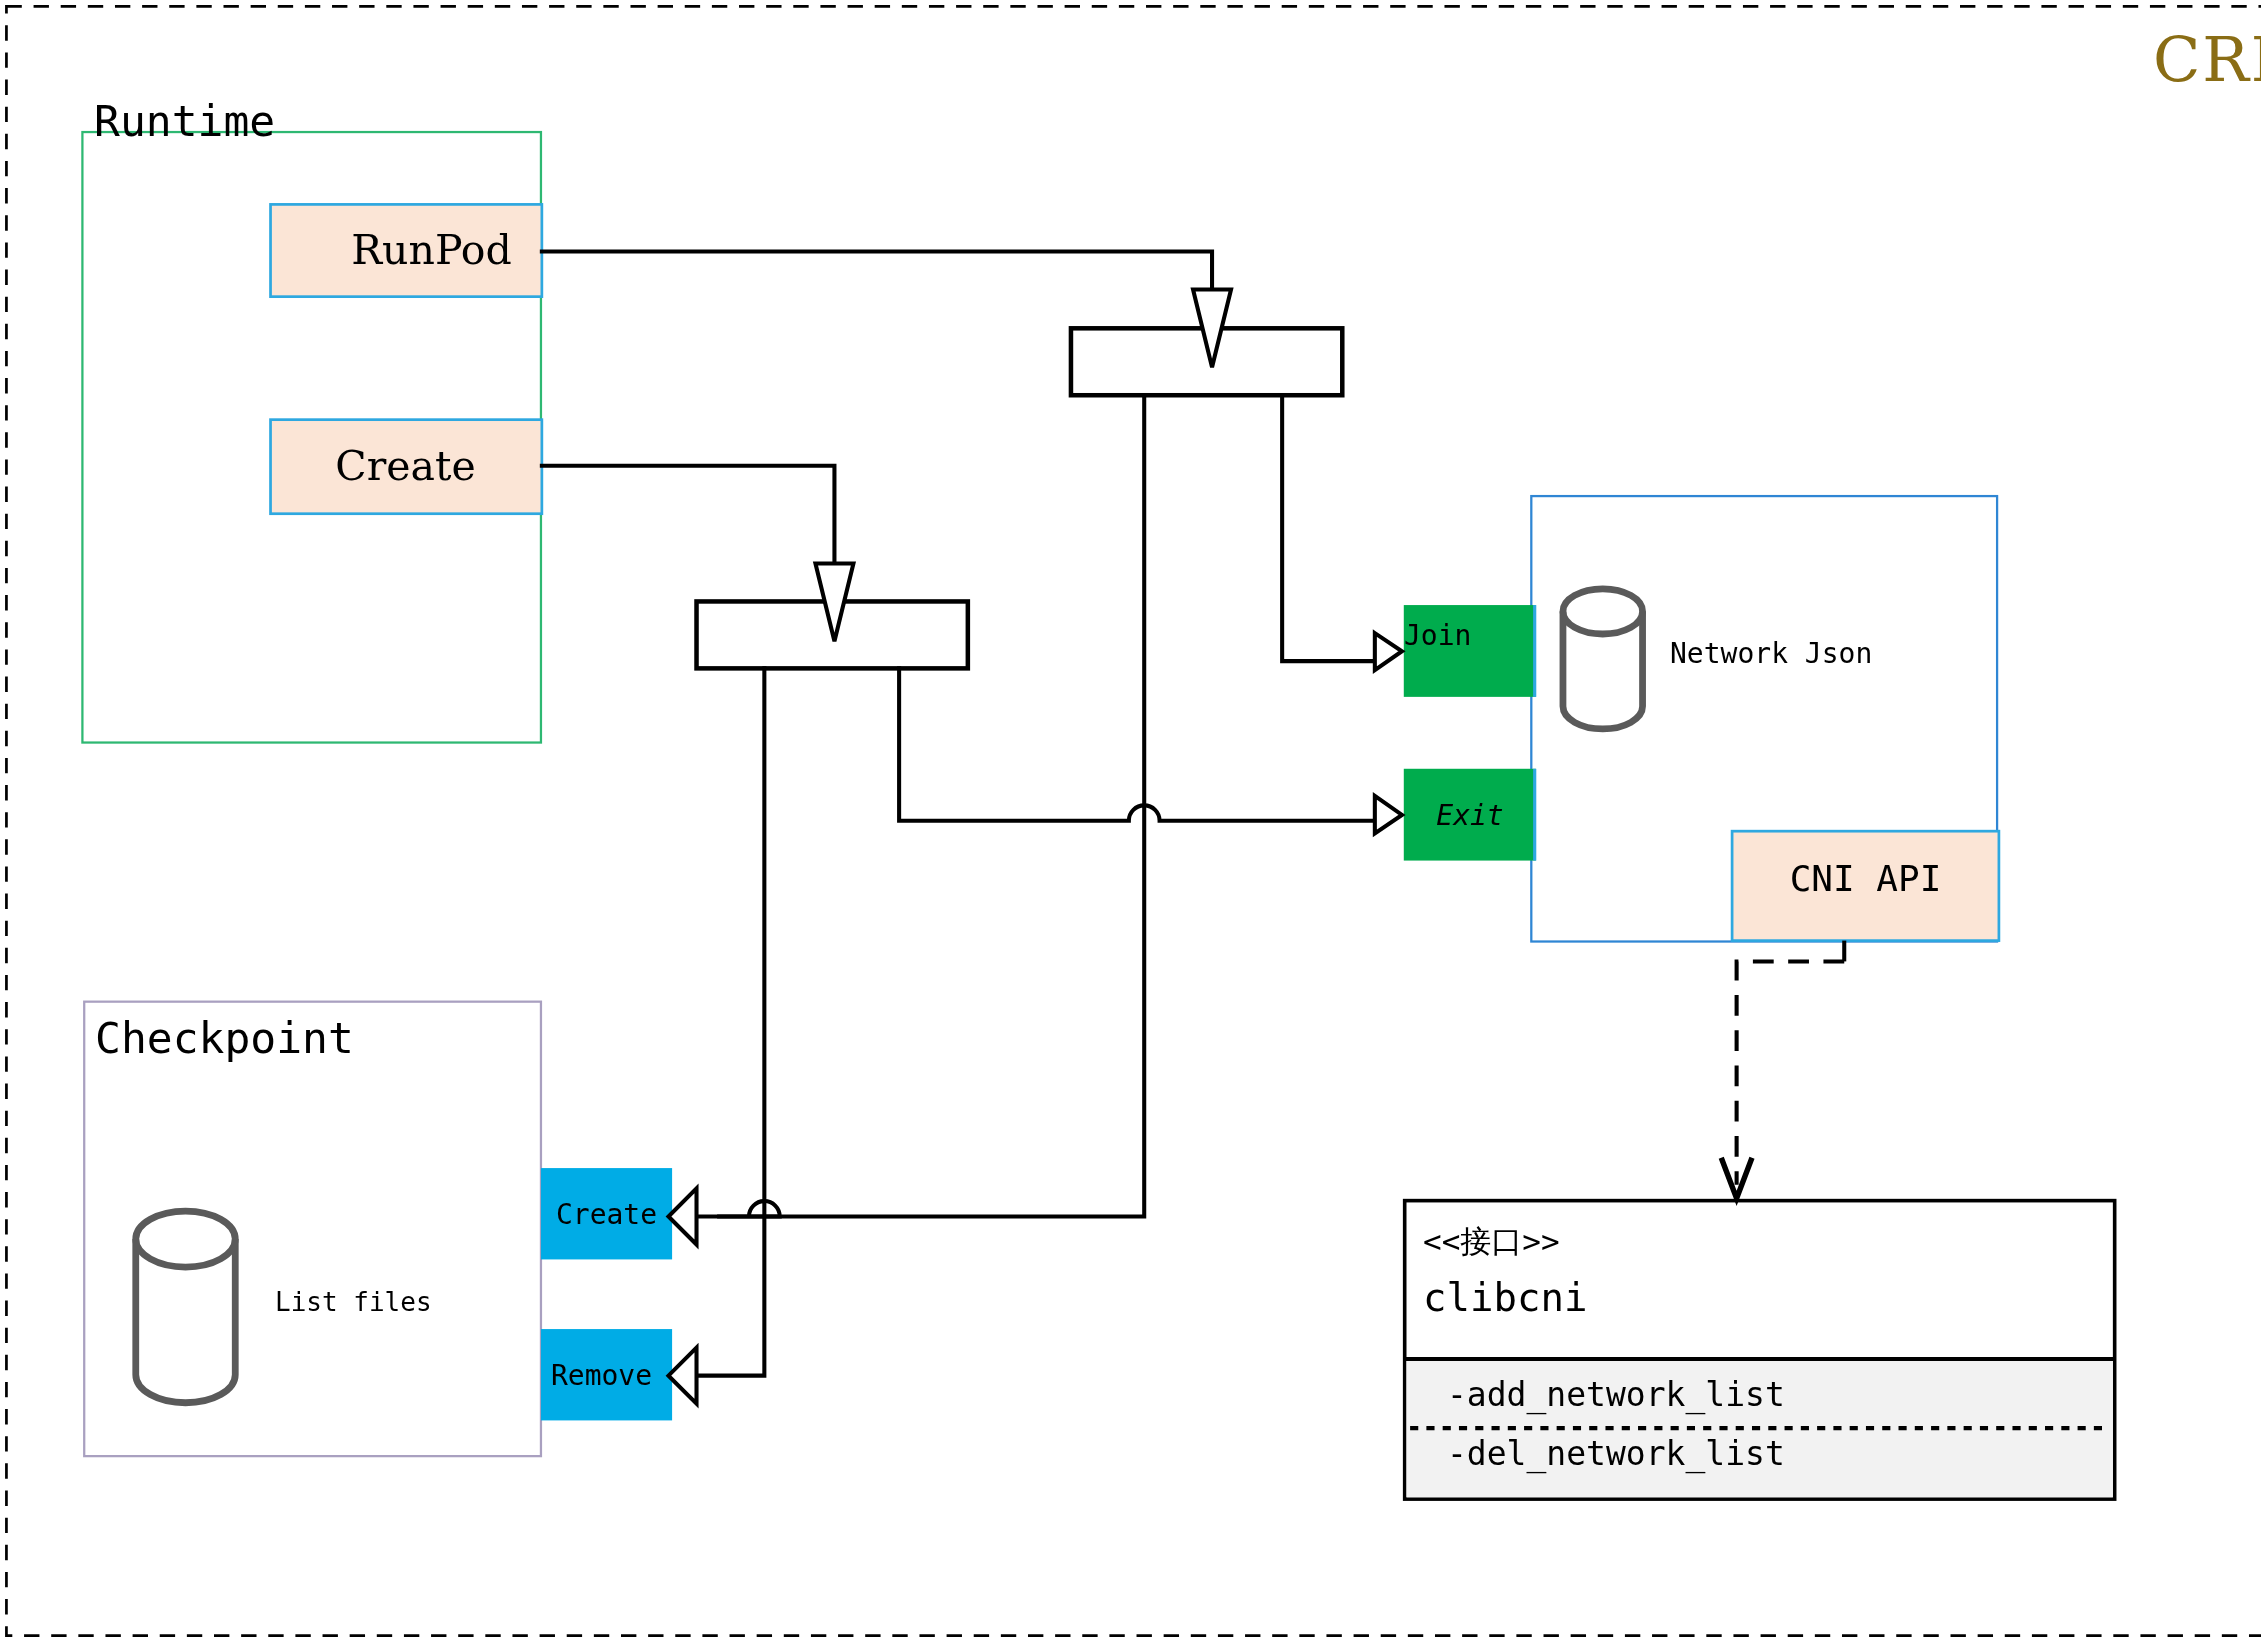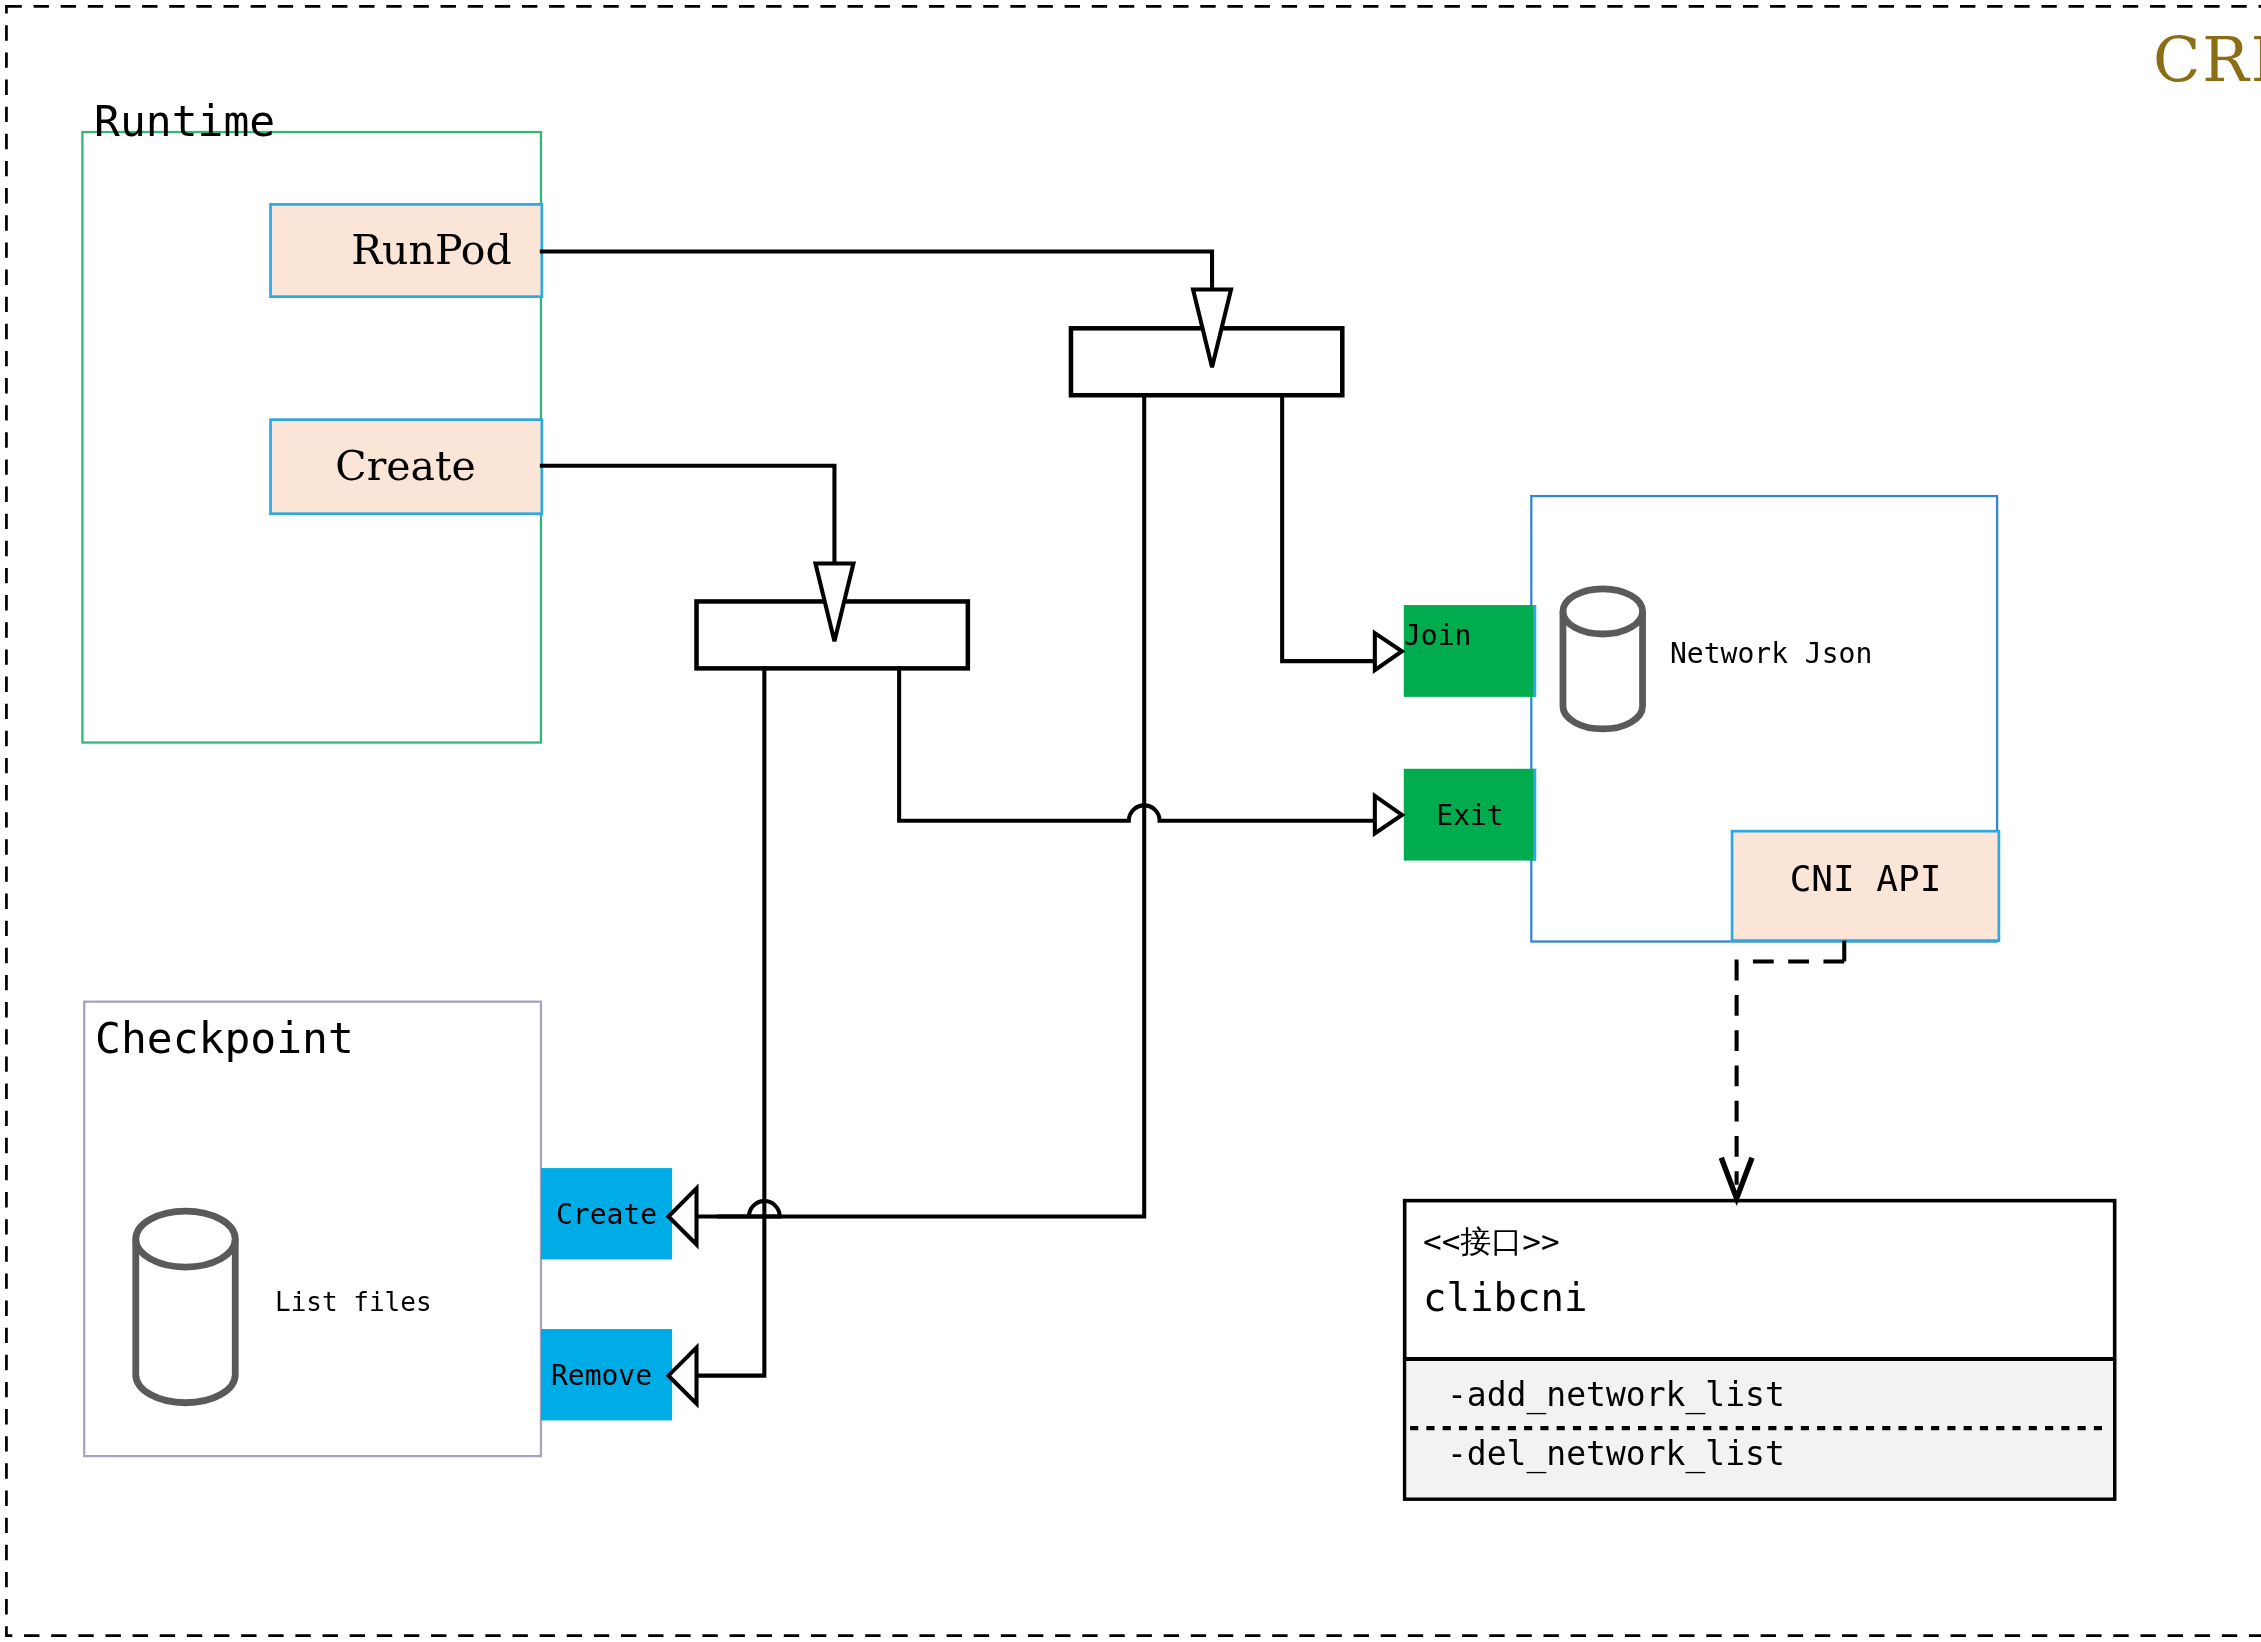--- a/index.html
+++ b/index.html
@@ -113,21 +113,21 @@
 
   <div class="lbl mono" style="left:541px;top:1198px;width:131px;text-align:center;font-size:28px;">Create</div>
 
   <div class="lbl mono" style="left:536px;top:1359px;width:131px;text-align:center;font-size:28px;">Remove</div>
 
 
   <div class="lbl mono" style="left:1670px;top:637px;font-size:28px;">Network Json</div>
 
   <div class="lbl mono" style="left:1404px;top:619px;width:149px;text-align:left;font-size:28px;">Join</div>
 
-  <div class="lbl mono" style="left:1404px;top:799px;width:132px;text-align:center;font-size:28px;">Exit</div>
+  <div class="lbl mono" style="left:1404px;top:799px;width:132px;text-align:center;font-size:28px;font-style:italic;">Exit</div>
 
   <div class="lbl mono" style="left:1732px;top:858px;width:267px;text-align:center;font-size:36px;">CNI API</div>
 
   <div class="lbl mono" style="left:1423px;top:1221px;font-size:31px;">&lt;&lt;接口&gt;&gt;</div>
 
   <div class="lbl mono" style="left:1423px;top:1275px;font-size:39px;">clibcni</div>
 
   <div class="lbl mono" style="left:1447px;top:1375px;font-size:33px;">-add_network_list</div>
 
   <div class="lbl mono" style="left:1447px;top:1434px;font-size:33px;">-del_network_list</div>

